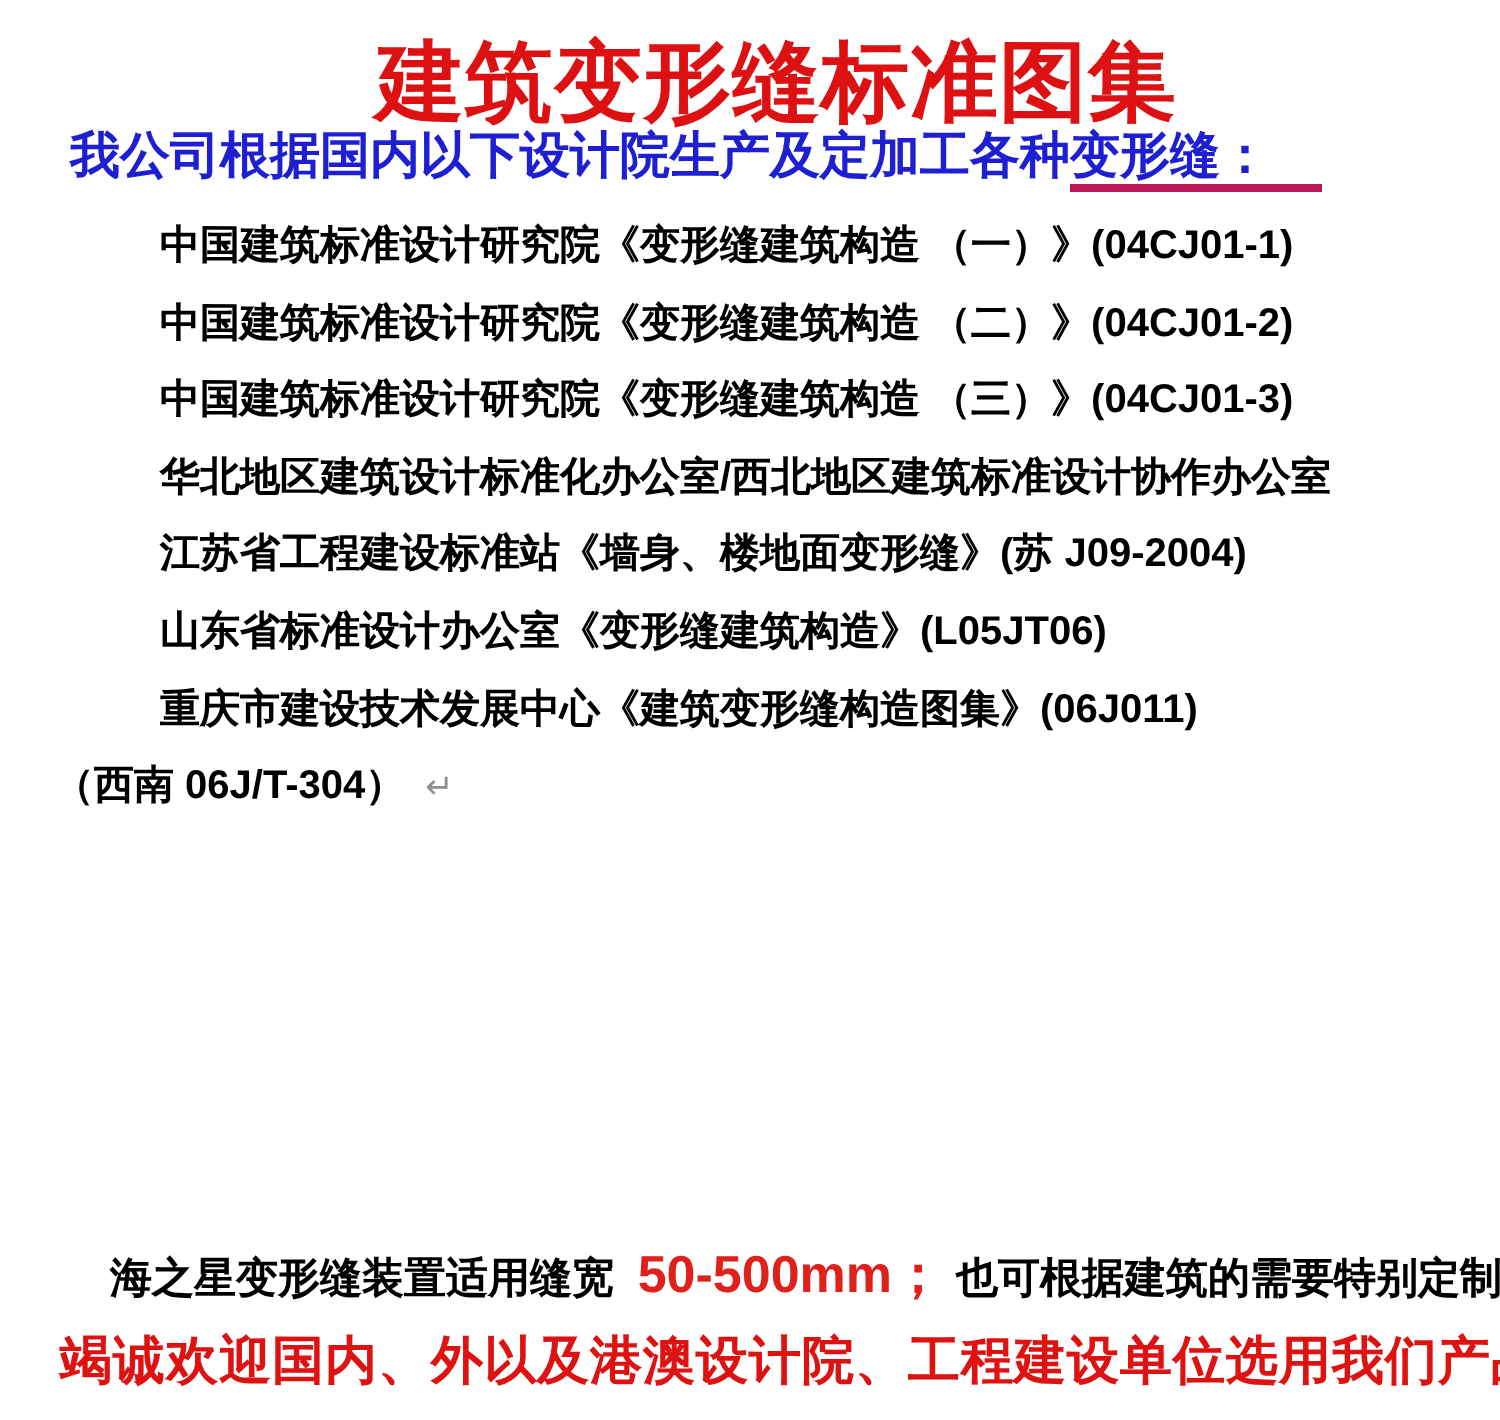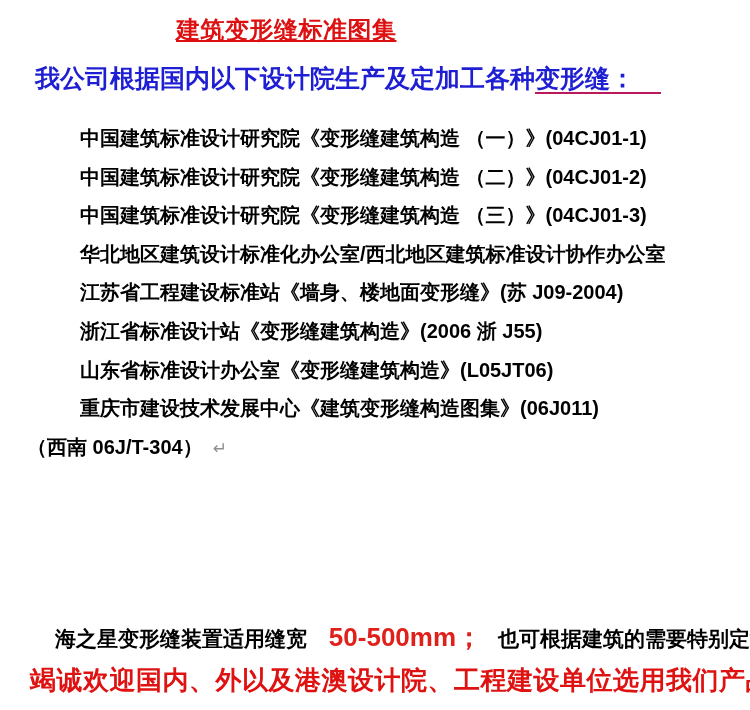--- a/index.html
+++ b/index.html
@@ -13,46 +13,45 @@
     height: 710px;
     background: #ffffff;
     overflow: hidden;
     font-family: "Liberation Sans", sans-serif;
     font-weight: bold;
   }
   .title {
     position: absolute;
     left: 172px;
     top: 4px;
-    margin: 4px;
-    font-size: 24px;
+    margin: 16px;
+    font-size: 44px;
     line-height: 44px;
     color: #dd1111;
     letter-spacing: 0.5px;
     white-space: nowrap;
-    text-decoration: underline;
   }
   .intro {
     position: absolute;
     left: 35px;
     top: 60px;
     margin: 0;
     font-size: 25px;
     line-height: 36px;
     color: #1e1ed2;
     white-space: nowrap;
   }
   .intro .underlined {
-    border-bottom: 2px solid #be185d;
+    border-bottom: 4px solid #be185d;
     padding-right: 26px;
   }
   .list {
     position: absolute;
     left: 0;
-    top: 119px;
+    top: 104px;
     width: 722px;
   }
   .row {
     margin: 0;
     height: 38.6px;
     line-height: 38.6px;
     font-size: 20px;
     color: #000000;
     padding-left: 27px;
     white-space: nowrap;
@@ -72,21 +71,21 @@
     top: 620px;
     margin: 0;
     font-size: 21px;
     line-height: 34px;
     color: #000000;
     white-space: nowrap;
   }
   .note .highlight {
     color: #e0201a;
     font-size: 26px;
-    margin: 0 16px;
+    margin: 0 6px;
   }
   .footer {
     position: absolute;
     left: 30px;
     top: 661px;
     margin: 0;
     font-size: 26px;
     line-height: 38px;
     color: #df1212;
     letter-spacing: 0.5px;
@@ -101,21 +100,20 @@
   <h1 class="title">建筑变形缝标准图集</h1>
 
   <p class="intro"><span>我公司根据国内以下设计院生产及定加工各种</span><span class="underlined">变形缝：</span></p>
 
   <div class="list">
     <p class="row indent"><span>中国建筑标准设计研究院《变形缝建筑构造 （一）》(04CJ01-1)</span><span class="mark"></span></p>
     <p class="row indent"><span>中国建筑标准设计研究院《变形缝建筑构造 （二）》(04CJ01-2)</span><span class="mark"></span></p>
     <p class="row indent"><span>中国建筑标准设计研究院《变形缝建筑构造 （三）》(04CJ01-3)</span><span class="mark"></span></p>
     <p class="row indent"><span>华北地区建筑设计标准化办公室/西北地区建筑标准设计协作办公室</span><span class="mark"></span></p>
     <p class="row indent"><span>江苏省工程建设标准站《墙身、楼地面变形缝》(苏 J09-2004)</span><span class="mark"></span></p>
-    <p class="row indent"><span>浙江省标准设计站《变形缝建筑构造》(2006 浙 J55)</span><span class="mark"></span></p>
     <p class="row indent"><span>山东省标准设计办公室《变形缝建筑构造》(L05JT06)</span><span class="mark"></span></p>
     <p class="row indent"><span>重庆市建设技术发展中心《建筑变形缝构造图集》(06J011)</span><span class="mark"></span></p>
     <p class="row"><span>（西南 06J/T-304）</span><span class="mark">↵</span></p>
   </div>
 
   <p class="note"><span>海之星变形缝装置适用缝宽 </span><span class="highlight">50-500mm；</span><span>也可根据建筑的需要特别定制。</span></p>
 
   <p class="footer">竭诚欢迎国内、外以及港澳设计院、工程建设单位选用我们产品。</p>
 
 </div>

